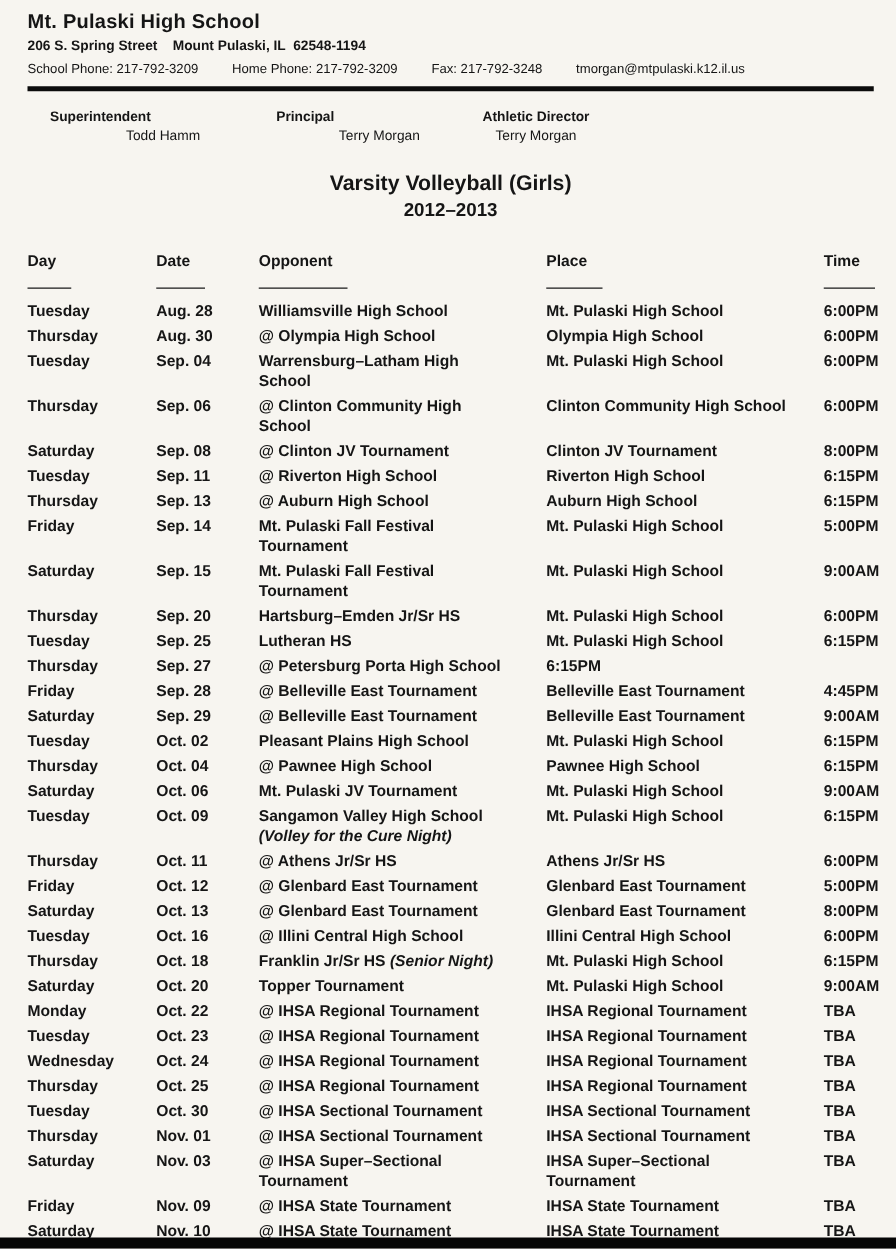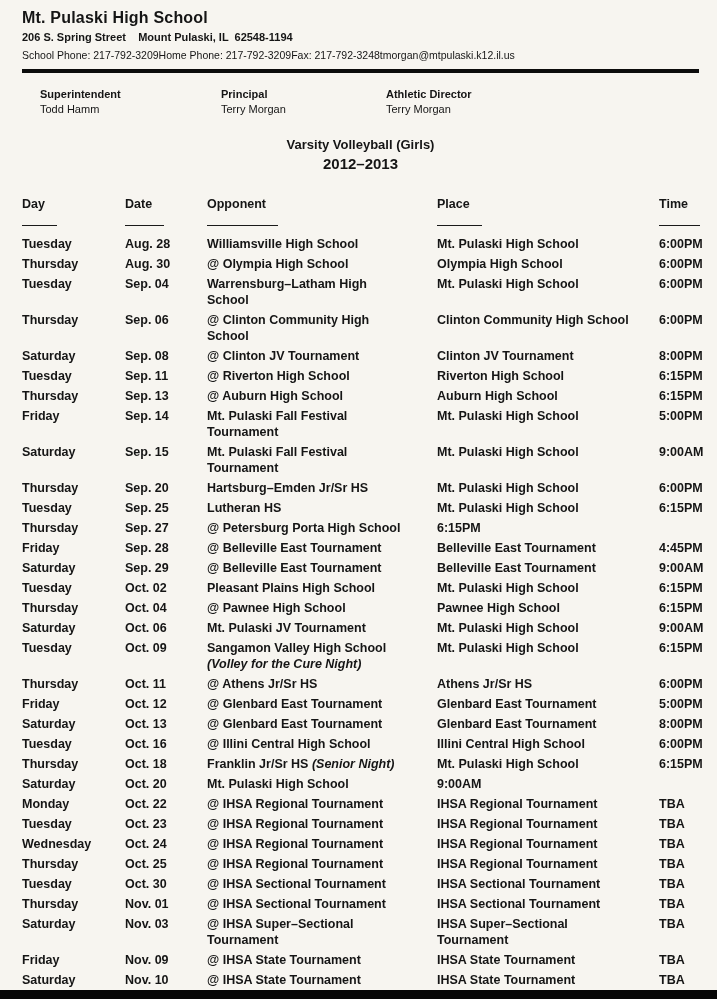--- a/index.html
+++ b/index.html
@@ -8,31 +8,31 @@
     width: 717px; height: 999px;
     position: relative; overflow: hidden;
     background: #f7f5f0;
     font-family: "Liberation Sans", "DejaVu Sans", sans-serif;
     color: #151515;
   }
   .page { padding: 9px 18px 0 22px; }
 
   .school-name { font-size: 16px; font-weight: 700; letter-spacing: .2px; }
   .address { font-size: 11px; margin-top: 4px; white-space: pre; font-weight: bold; }
-  .contact { display: flex; font-size: 10.5px; margin-top: 6px; white-space: pre; }
+  .contact { display: flex; gap: 27px; font-size: 10.5px; margin-top: 6px; white-space: pre; }
   .rule { height: 4px; background: #0c0c0c; margin-top: 8px; }
 
   .staff { display: flex; margin-top: 15px; font-size: 11px; }
   .staff-col:nth-child(1) { width: 181px; margin-left: 18px; }
   .staff-col:nth-child(2) { width: 165px; }
   .staff-role { font-weight: 700; }
-  .staff-name { margin-top: 3px; font-weight: 400; }
+  .staff-name { margin-top: 3px; font-weight: 400; text-align: center; }
 
   .title-block { text-align: center; margin-top: 22px; }
-  .title { font-size: 13px; font-weight: 700; }
+  .title { font-size: 17px; font-weight: 700; }
   .season { font-size: 15px; font-weight: 700; margin-top: 3px; }
 
   .table { margin-top: 25px; font-weight: 700; font-size: 12.5px; }
   .thead, .trow { display: grid; grid-template-columns: 103px 82px 230px 222px 1fr; }
   .thead { margin-bottom: 10px; }
   .th span { display: inline-block; border-bottom: 1.5px solid #1a1a1a; padding-right: 12px; padding-bottom: 14px; }
   .trow { margin-bottom: 4px; line-height: 16px; }
   .cell { padding-right: 6px; }
   .opponent, .place { white-space: pre-line; }
   .note { font-style: italic; }
@@ -267,20 +267,21 @@
     <div class="cell day">Thursday</div>
     <div class="cell date">Oct. 18</div>
     <div class="cell opponent">Franklin Jr/Sr HS <span class="note">(Senior Night)</span></div>
     <div class="cell place">Mt. Pulaski High School</div>
     <div class="cell time">6:15PM</div>
   </div>
 
   <div class="trow">
     <div class="cell day">Saturday</div>
     <div class="cell date">Oct. 20</div>
+    <div class="cell opponent">Topper Tournament</div>
     <div class="cell place">Mt. Pulaski High School</div>
     <div class="cell time">9:00AM</div>
   </div>
 
   <div class="trow">
     <div class="cell day">Monday</div>
     <div class="cell date">Oct. 22</div>
     <div class="cell opponent">@ IHSA Regional Tournament</div>
     <div class="cell place">IHSA Regional Tournament</div>
     <div class="cell time">TBA</div>

